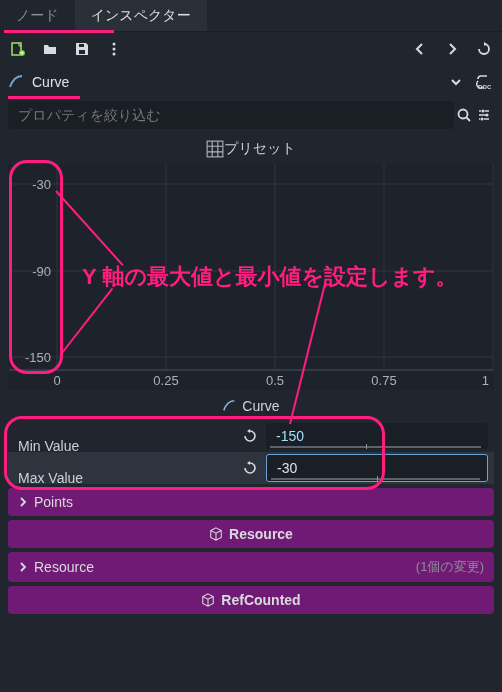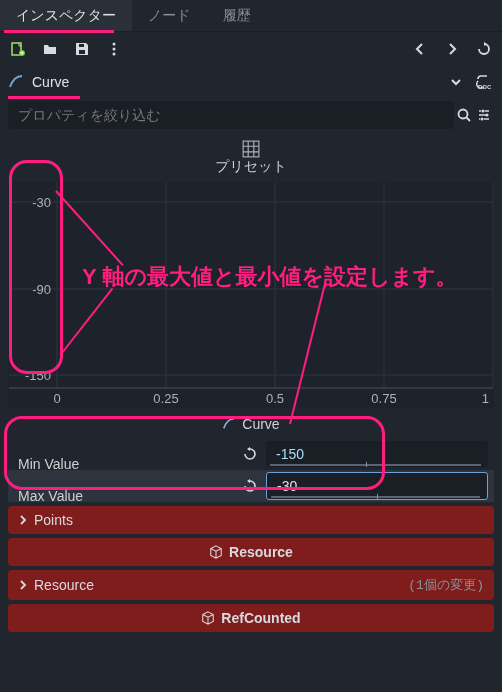--- a/index.html
+++ b/index.html
@@ -84,21 +84,20 @@
   .main-area {
     padding: 4px 8px 8px 8px;
   }
   .graph-header {
     display: flex;
     justify-content: center;
     align-items: center;
     color: #cdd0d4;
     padding: 4px 2px 6px 2px;
     font-size: 14px;
-    flex-direction: column;
   }
   .snap-icon {
     width: 18px;
     height: 18px;
   }
   .graph-box {
     position: relative;
     width: 100%;
     height: 226px;
     background: #1e232b;
@@ -158,21 +157,21 @@
     background: #5a6470;
   }
   .value-tick {
     position: absolute;
     bottom: 0;
     width: 1px;
     height: 5px;
     background: #8a93a0;
   }
   .section-header {
-    background: #7f1d1d;
+    background: #701a75;
     padding: 6px 10px;
     color: #d8dade;
     border-radius: 4px;
     margin: 4px 0;
     display: flex;
     align-items: center;
     gap: 6px;
   }
   .section-header.center { justify-content: center; }
   .annotation-box {
@@ -201,23 +200,22 @@
     height: 3px;
     background: #ff1e7f;
     pointer-events: none;
   }
   svg.small-icon { width: 16px; height: 16px; }
 </style>
 </head>
 <body>
 
 <div class="tabs">
+  <div class="tab">ノード</div>
   <div class="tab active">インスペクター</div>
-  <div class="tab">ノード</div>
-  <div class="tab">履歴</div>
 </div>
 
 <div class="toolbar">
   <span class="icon-btn">
     <svg class="small-icon" viewBox="0 0 16 16">
         <rect x="2" y="2" width="9" height="12" fill="none" stroke="#a3e066" stroke-width="1.5"></rect>
         <path d="M9 2 v3 h3" fill="none" stroke="#a3e066"></path>
         <circle cx="12" cy="12" r="3" fill="#72c030"></circle>
         <path d="M12 10 v4 M10 12 h4" stroke="#fff"></path>
       </svg>
@@ -382,21 +380,21 @@
         <path d="M8 1 L14 4 L14 12 L8 15 L2 12 L2 4 Z M2 4 L8 7 L14 4 M8 7 L8 15" fill="none" stroke="#d8dade" stroke-width="1.2"></path>
       </svg>
     <span style="font-weight:bold;">Resource</span>
   </div>
 
   <div class="section-header">
     <svg width="10" height="10" viewBox="0 0 10 10">
         <path d="M3 1 L7 5 L3 9" fill="none" stroke="#d8dade" stroke-width="1.8"></path>
       </svg>
     <span style="flex:1;">Resource</span>
-    <span style="color:#8b8f98;font-size:13px;font-family:Liberation Mono, monospace;">(1個の変更)</span>
+    <span style="color:#8b8f98;font-size:13px;">(1個の変更)</span>
   </div>
 
   <div class="section-header center">
     <svg width="14" height="14" viewBox="0 0 16 16">
         <path d="M8 1 L14 4 L14 12 L8 15 L2 12 L2 4 Z M2 4 L8 7 L14 4 M8 7 L8 15" fill="none" stroke="#d8dade" stroke-width="1.2"></path>
       </svg>
     <span style="font-weight:bold;">RefCounted</span>
   </div>
 
 

